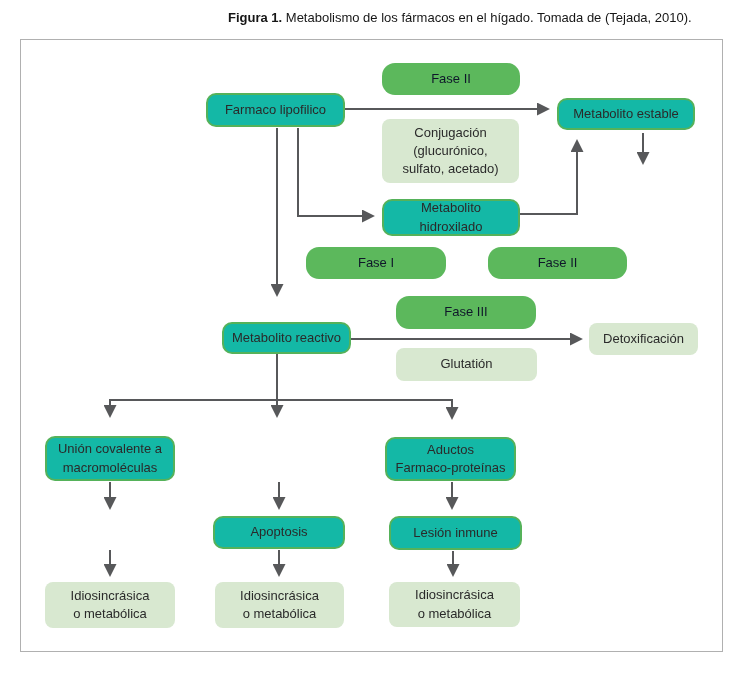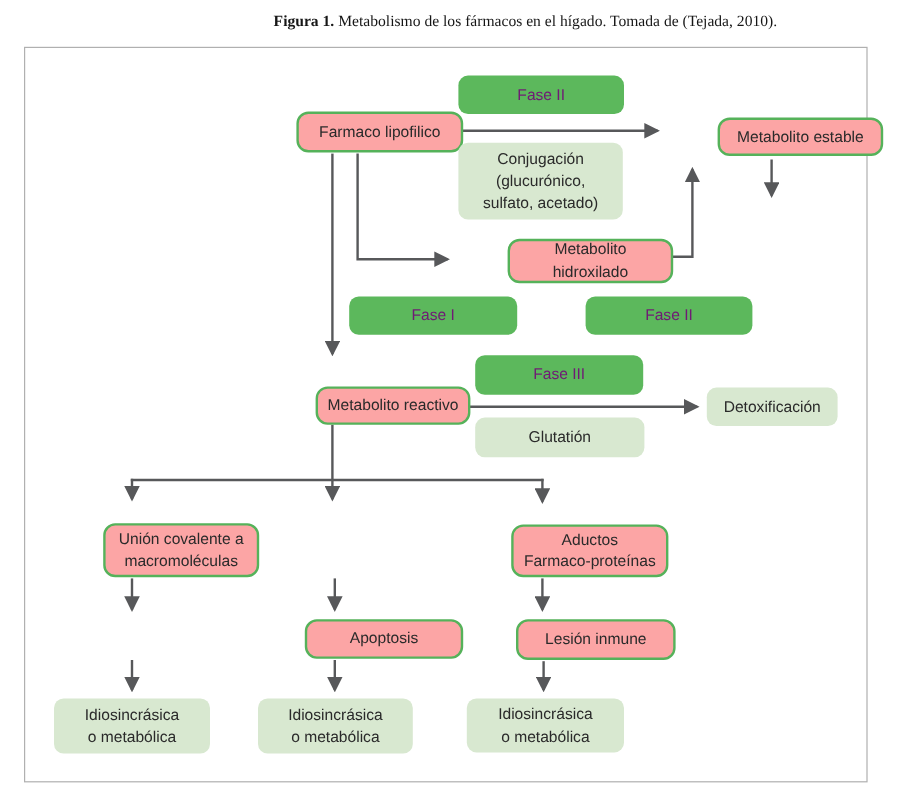--- a/index.html
+++ b/index.html
@@ -2,41 +2,41 @@
 <html style="--solid-green: #5cb85c; --light-green: #d8e8d0; --outline-green: #55b25a; --arrow-gray: #57585a; --border-gray: #b0b0b0; --text-dark: #2a2a2a;"><head>
 <meta charset="utf-8">
 <style>
   html,body{margin:0;padding:0;background:#fff;}
   #page{
     position:relative;width:748px;height:674px;background:#fff;overflow:hidden;
     font-family:"Liberation Sans",sans-serif;color:var(--text-dark,#2a2a2a);
   }
   .caption{
     position:absolute;left:228px;top:9px;font-size:13px;line-height:17px;
-    color:#161616;white-space:nowrap;font-family:Liberation Serif, serif;
+    color:#161616;white-space:nowrap;
   }
   .caption .b{font-weight:bold;}
   .frame{
     position:absolute;left:20px;top:39px;width:703px;height:613px;
     border:1px solid var(--border-gray,#b0b0b0);background:#fff;box-sizing:border-box;
   }
   .connectors{position:absolute;left:0;top:0;width:748px;height:674px;}
   .connectors line,.connectors path{
     stroke:var(--arrow-gray,#57585a);stroke-width:2;fill:none;
   }
   .node{
     position:absolute;box-sizing:border-box;
     display:flex;align-items:center;justify-content:center;
     text-align:center;white-space:pre-line;
     font-size:13px;line-height:1.4;border-radius:8px;
     color:var(--text-dark,#2a2a2a);padding:2px 4px;
   }
-  .solid{background:var(--solid-green,#5cb85c);color:#701a75;}
+  .solid{background:var(--solid-green,#5cb85c);color:#0f172a;border-radius:13px;}
   .light{background:var(--light-green,#d8e8d0);}
-  .outline{background:#fca5a5;border:2px solid var(--outline-green,#5cb85c);border-radius:10px;margin-left:41px;}
+  .outline{background:#14b8a6;border:2px solid var(--outline-green,#5cb85c);border-radius:10px;}
 </style>
 </head>
 <body>
 
 <div id="page">
 
   <div class="caption">
     <span class="b">Figura 1.</span><span> Metabolismo de los fármacos en el hígado. Tomada de (Tejada, 2010).</span>
   </div>
 
@@ -67,21 +67,21 @@
   </svg>
 
   <div class="node solid" style="left:382px;top:63px;width:138px;height:32px">Fase II</div>
   <div class="node outline" style="left:206px;top:93px;width:139px;height:34px">Farmaco lipofilico</div>
   <div class="node outline" style="left:557px;top:98px;width:138px;height:32px">Metabolito estable</div>
   <div class="node light" style="left:382px;top:119px;width:137px;height:64px">Conjugación
 (glucurónico,
 sulfato, acetado)</div>
   <div class="node outline" style="left:382px;top:199px;width:138px;height:37px">Metabolito
 hidroxilado</div>
-  <div class="node solid" style="left:291px;top:247px;width:140px;height:32px">Fase I</div>
+  <div class="node solid" style="left:306px;top:247px;width:140px;height:32px">Fase I</div>
   <div class="node solid" style="left:488px;top:247px;width:139px;height:32px">Fase II</div>
   <div class="node solid" style="left:396px;top:296px;width:140px;height:33px">Fase III</div>
   <div class="node outline" style="left:222px;top:322px;width:129px;height:32px">Metabolito reactivo</div>
   <div class="node light" style="left:396px;top:348px;width:141px;height:33px">Glutatión</div>
   <div class="node light" style="left:589px;top:323px;width:109px;height:32px">Detoxificación</div>
   <div class="node outline" style="left:45px;top:436px;width:130px;height:45px">Unión covalente a
 macromoléculas</div>
   <div class="node outline" style="left:385px;top:437px;width:131px;height:44px">Aductos
 Farmaco-proteínas</div>
   <div class="node outline" style="left:213px;top:516px;width:132px;height:33px">Apoptosis</div>

